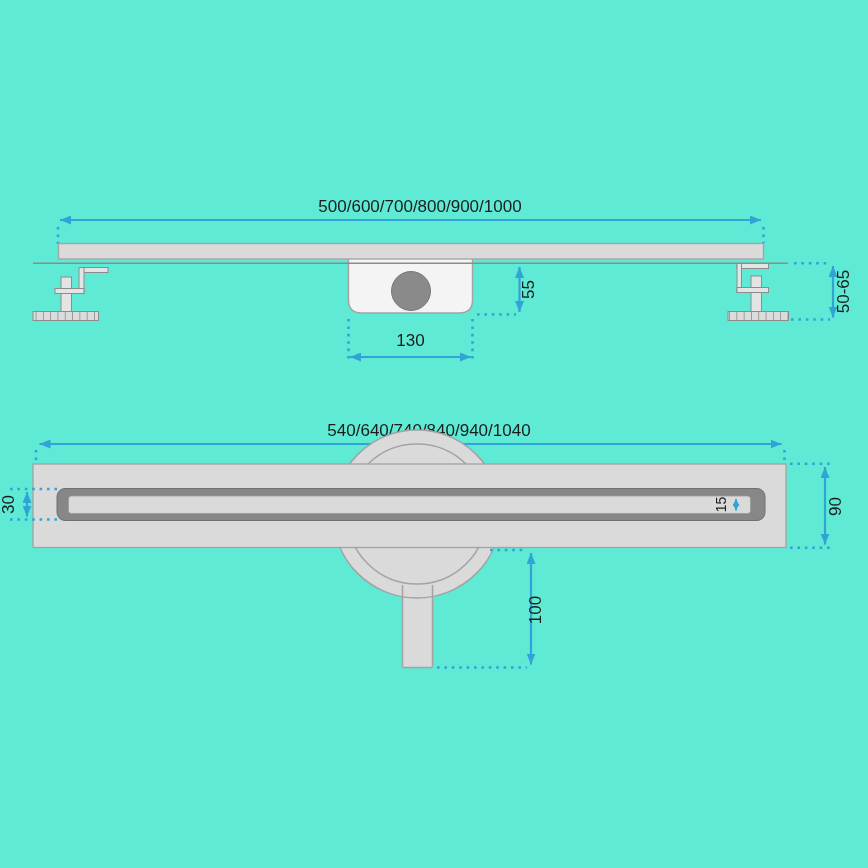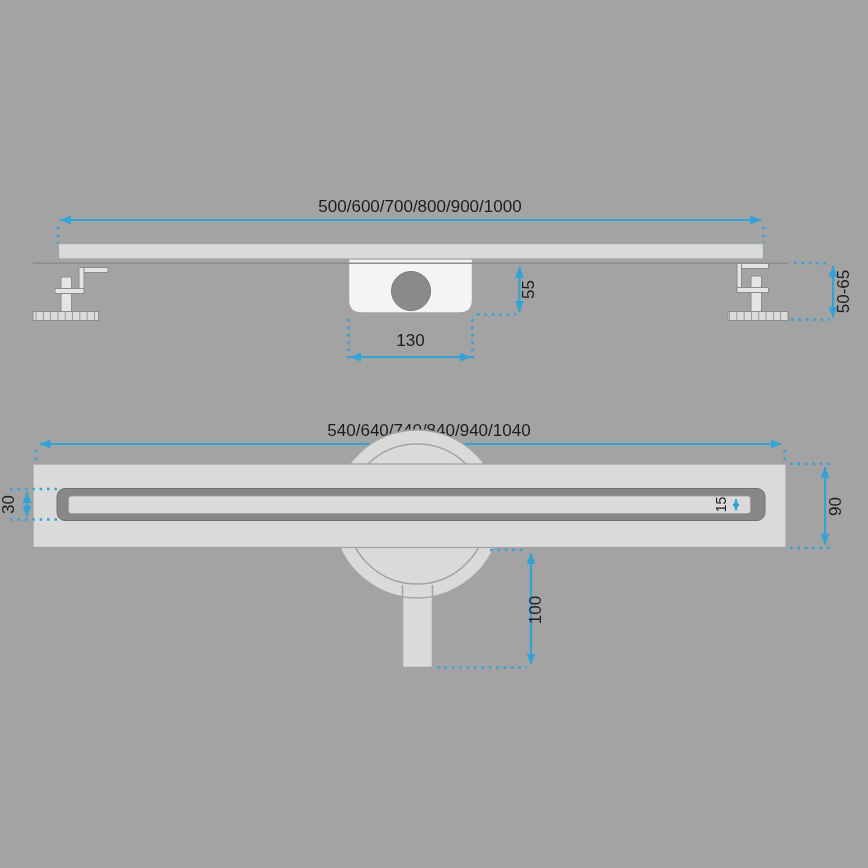--- a/index.html
+++ b/index.html
@@ -6,21 +6,21 @@
     --dimension-blue:#31A3D7;
     --body-gray:#DADADA;
     --frame-gray:#878787;
     --outlet-gray:#8A8A8A;
     --line-gray:#A3A3A3;
     --edge-gray:#8C8C8C;
     --trap-fill:#F4F4F4;
     --text-dark:#1C1C1C;
   }
   html,body{margin:0;padding:0;background:#ffffff;}
-  .canvas{width:868px;height:868px;position:relative;background:#a3a3a3;overflow:hidden;}
+  .canvas{width:868px;height:868px;position:relative;background:#5eead4;overflow:hidden;}
   svg{display:block;}
   text{font-family:"Liberation Sans","DejaVu Sans",sans-serif;fill:var(--text-dark);}
   .dim-text{font-size:17px;}
   .dim-text-sm{font-size:14px;}
   .dim-line{stroke:var(--dimension-blue);stroke-width:2.2;fill:none;}
   .dim-line-sm{stroke:var(--dimension-blue);stroke-width:1.8;fill:none;}
   .dim-dots{stroke:var(--dimension-blue);stroke-width:2.6;fill:none;stroke-dasharray:2.6 4.8;stroke-linecap:butt;}
   .part-fill{fill:var(--body-gray);stroke:var(--line-gray);stroke-width:1.3;}
   .part-fill-nostroke{fill:var(--body-gray);stroke:none;}
   .part-stroke{fill:none;stroke:var(--line-gray);stroke-width:1.5;}

